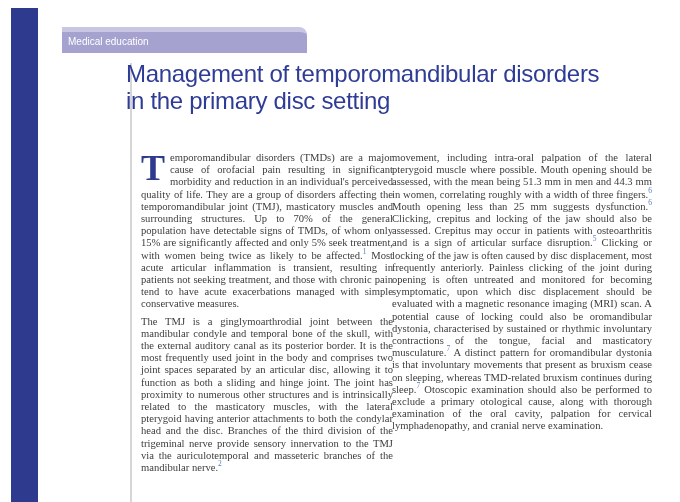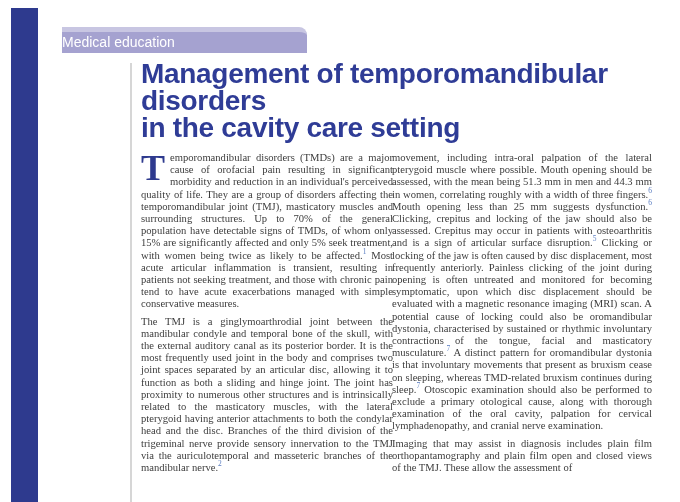--- a/index.html
+++ b/index.html
@@ -32,37 +32,38 @@
     width: 245px; height: 21px;
     background: var(--banner-bg);
     border-top: 5px solid var(--banner-strip);
     border-radius: 0 8px 0 0;
     box-sizing: content-box;
   }
   .banner-label {
     display: block;
     font-family: "Liberation Sans", sans-serif;
     color: #ffffff;
-    font-size: 14px;
+    font-size: 10px;
     line-height: 20px;
+    padding-left: 6px;
     white-space: nowrap;
   }
   .title-rule {
     position: absolute;
     left: 130px; top: 63px;
     width: 2px; height: 439px;
     background: var(--rule-color);
   }
   .article-title {
     position: absolute;
-    left: 141px; top: 60px;
+    left: 126px; top: 60px;
     font-family: "Liberation Sans", sans-serif;
-    font-weight: 700;
+    font-weight: 400;
     color: var(--title-color);
-    font-size: 28px;
+    font-size: 24px;
     line-height: 27px;
     letter-spacing: -0.3px;
   }
   .article-title .t-line { display: block; }
   .col {
     position: absolute;
     top: 152px;
     font-size: 10.6px;
     line-height: 12.2px;
     color: var(--text-color);
@@ -94,25 +95,24 @@
   <div class="accent-bar"></div>
 
   <div class="banner">
     <span class="banner-label">Medical education</span>
   </div>
 
   <div class="title-rule"></div>
 
   <h1 class="article-title" style="margin:0;">
     <span class="t-line">Management of temporomandibular disorders</span>
-    <span class="t-line">in the cavity care setting</span>
+    <span class="t-line">in the primary disc setting</span>
   </h1>
 
   <div class="col col-left">
       <p class="para"><span class="dropcap">T</span>emporomandibular disorders (TMDs) are a major cause of orofacial pain resulting in significant morbidity and reduction in an individual's perceived quality of life. They are a group of disorders affecting the temporomandibular joint (TMJ), masticatory muscles and surrounding structures. Up to 70% of the general population have detectable signs of TMDs, of whom only 15% are significantly affected and only 5% seek treatment, with women being twice as likely to be affected.<sup class="ref">1</sup> Most acute articular inflammation is transient, resulting in patients not seeking treatment, and those with chronic pain tend to have acute exacerbations managed with simple conservative measures.</p>
       <p class="para">The TMJ is a ginglymoarthrodial joint between the mandibular condyle and temporal bone of the skull, with the external auditory canal as its posterior border. It is the most frequently used joint in the body and comprises two joint spaces separated by an articular disc, allowing it to function as both a sliding and hinge joint. The joint has proximity to numerous other structures and is intrinsically related to the masticatory muscles, with the lateral pterygoid having anterior attachments to both the condylar head and the disc. Branches of the third division of the trigeminal nerve provide sensory innervation to the TMJ via the auriculotemporal and masseteric branches of the mandibular nerve.<sup class="ref">2</sup></p>
     </div>
 
   <div class="col col-right">
       <p class="para">movement, including intra-oral palpation of the lateral pterygoid muscle where possible. Mouth opening should be assessed, with the mean being 51.3 mm in men and 44.3 mm in women, correlating roughly with a width of three fingers.<sup class="ref">6</sup> Mouth opening less than 25 mm suggests dysfunction.<sup class="ref">6</sup> Clicking, crepitus and locking of the jaw should also be assessed. Crepitus may occur in patients with osteoarthritis and is a sign of articular surface disruption.<sup class="ref">5</sup> Clicking or locking of the jaw is often caused by disc displacement, most frequently anteriorly. Painless clicking of the joint during opening is often untreated and monitored for becoming symptomatic, upon which disc displacement should be evaluated with a magnetic resonance imaging (MRI) scan. A potential cause of locking could also be oromandibular dystonia, characterised by sustained or rhythmic involuntary contractions of the tongue, facial and masticatory musculature.<sup class="ref">7</sup> A distinct pattern for oromandibular dystonia is that involuntary movements that present as bruxism cease on sleeping, whereas TMD-related bruxism continues during sleep.<sup class="ref">7</sup> Otoscopic examination should also be performed to exclude a primary otological cause, along with thorough examination of the oral cavity, palpation for cervical lymphadenopathy, and cranial nerve examination.</p>
-      <p class="para">Imaging that may assist in diagnosis includes plain film orthopantamography and plain film open and closed views of the TMJ. These allow the assessment of</p>
     </div>
 </div>
 
 </body></html>

